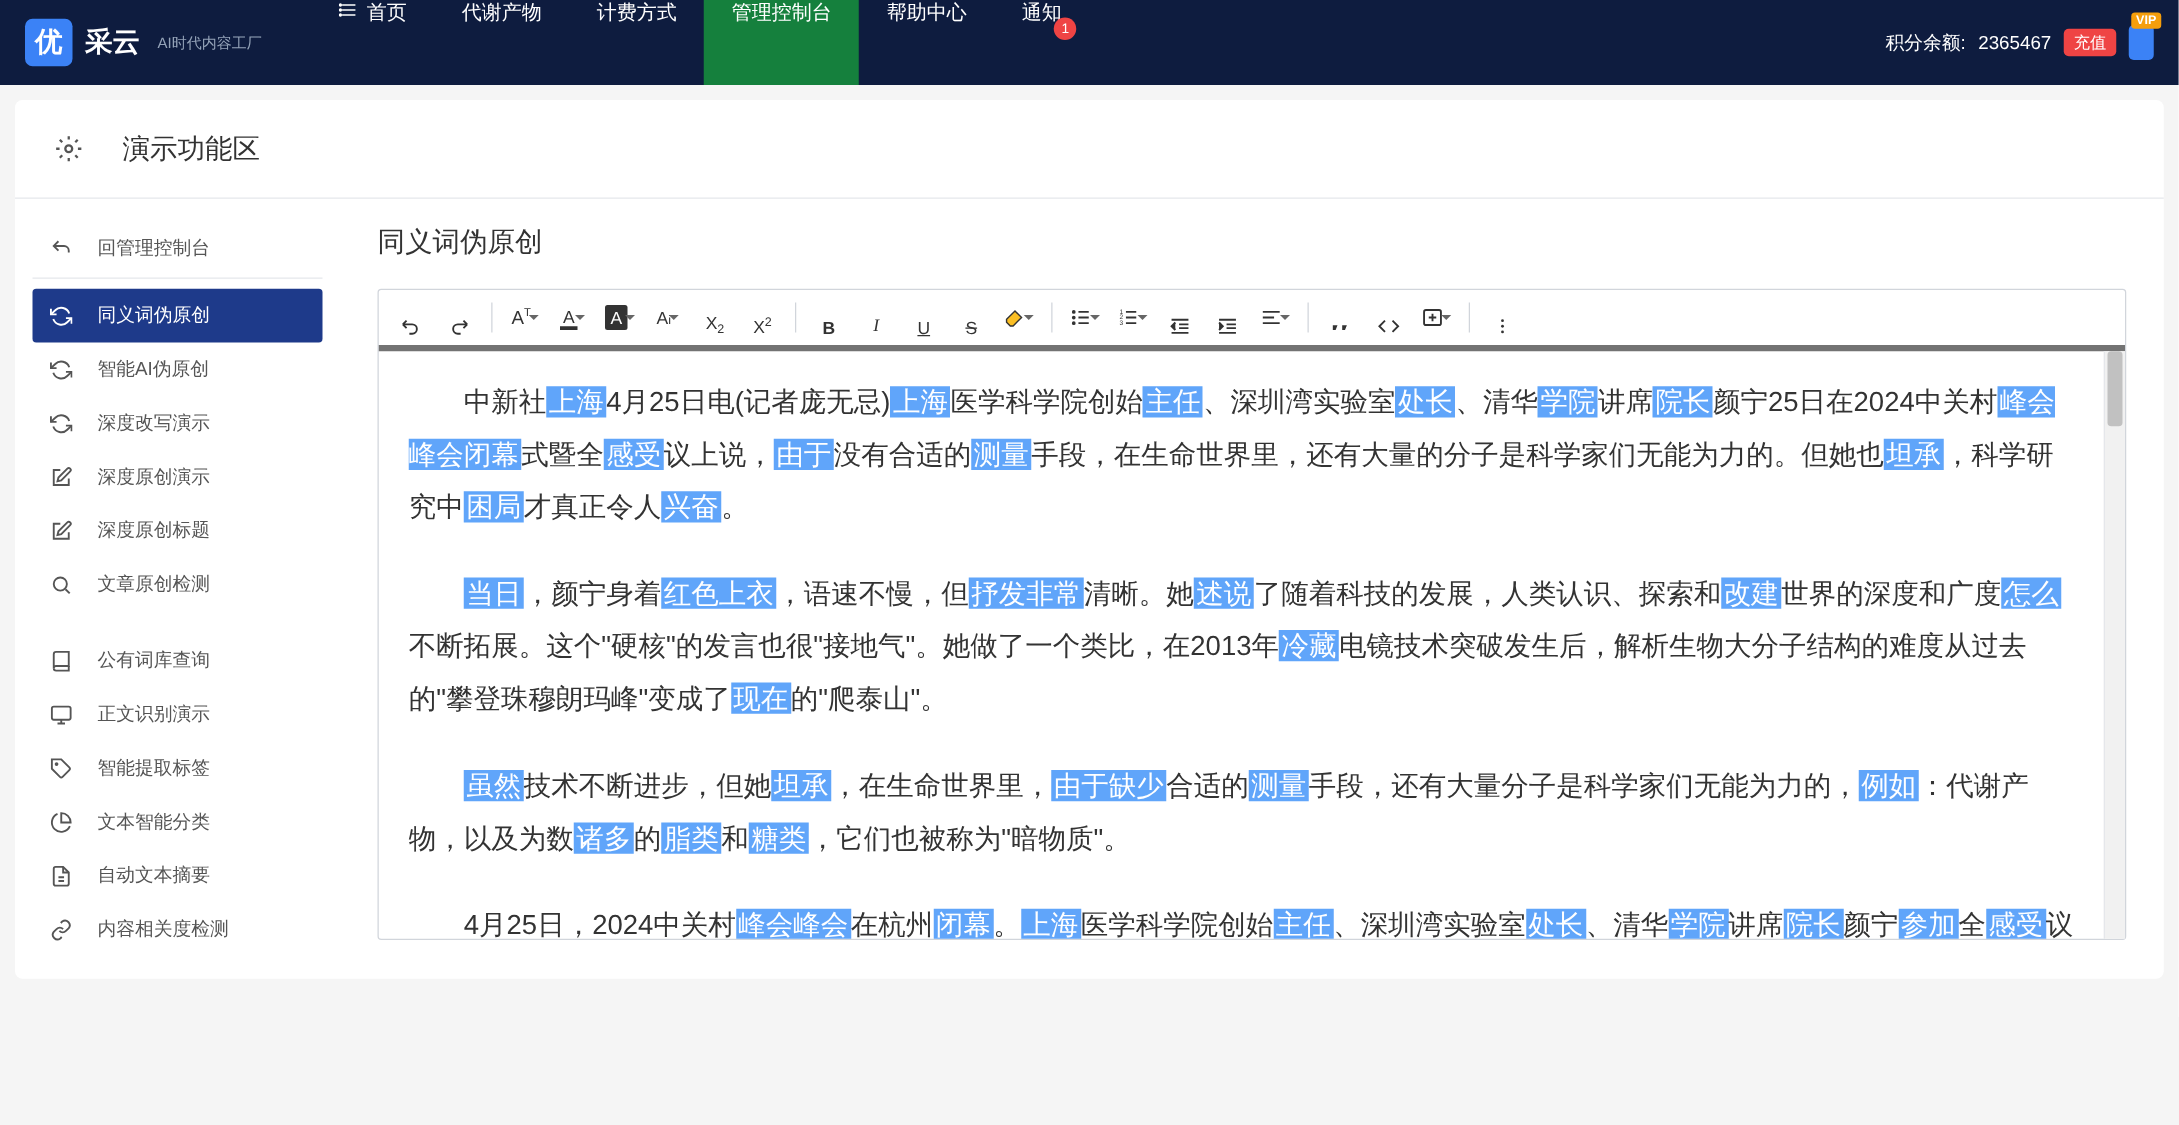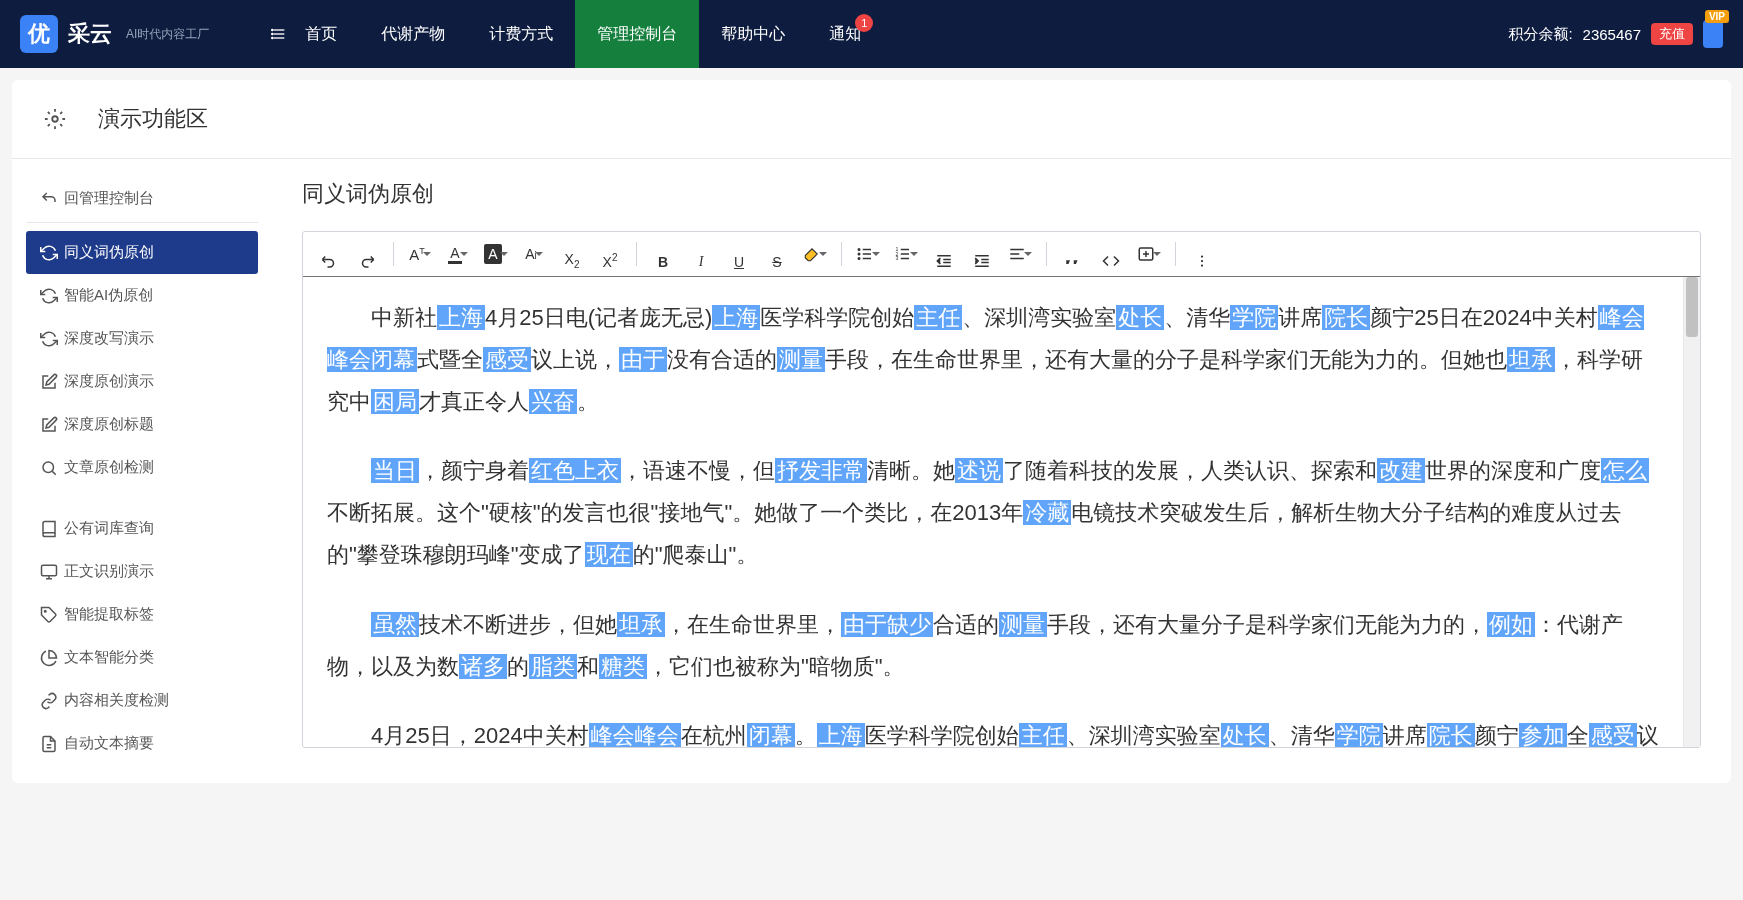--- a/index.html
+++ b/index.html
@@ -3,43 +3,43 @@
 <meta charset="utf-8">
 <style>
 *{margin:0;padding:0;box-sizing:border-box}
 body{font-family:"Microsoft YaHei",Arial,sans-serif;font-size:14px;color:#333;background:#fff}
 .topbar{background:#0e1c3f;height:68px;display:flex;align-items:center;padding:0 20px;color:#fff}
 .logo-area{display:flex;align-items:center;gap:10px}
 .logo-box{width:38px;height:38px;background:#3b82f6;border-radius:6px;display:flex;align-items:center;justify-content:center;font-size:22px;font-weight:bold;color:#fff}
 .logo-text{font-size:22px;font-weight:bold}
 .logo-sub{font-size:12px;color:#94a3b8;margin-left:4px}
 .nav{display:flex;margin-left:40px;height:68px}
-.nav-item{padding:0 22px;display:flex;align-items:center;font-size:16px;color:#fff;cursor:pointer;position:relative;gap:18px}
+.nav-item{padding:0 22px;display:flex;align-items:flex-start;font-size:16px;color:#fff;cursor:pointer;position:relative;gap:6px}
 .nav-item.active{background:#15803d}
 .badge{position:absolute;top:14px;right:10px;width:18px;height:18px;background:#ef4444;border-radius:50%;color:#fff;font-size:11px;display:flex;align-items:center;justify-content:center}
 .top-right{margin-left:auto;display:flex;align-items:center;gap:10px;font-size:15px}
 .recharge-btn{background:#ef4444;color:#fff;padding:2px 8px;border-radius:4px;font-size:13px;cursor:pointer}
 .avatar{width:20px;height:28px;background:#3b82f6;border-radius:4px;position:relative}
 .vip-tag{position:absolute;top:-10px;right:-6px;background:#f59e0b;color:#fff;font-size:10px;padding:1px 4px;border-radius:3px;font-weight:bold}
 .page-wrap{padding:12px;background:#f5f5f5;min-height:calc(100vh - 68px)}
 .page-card{background:#fff;border-radius:6px}
 .page-header{display:flex;align-items:center;padding:24px 32px;border-bottom:1px solid #e5e7eb;gap:32px}
 .gear{width:22px;height:22px}
 .page-title{font-size:22px;font-weight:500}
 .page-body{display:flex}
 .sidebar{width:260px;padding:18px 14px}
-.side-item{display:flex;align-items:center;gap:6px;padding:12px 14px;color:#555;cursor:pointer;font-size:15px}
+.side-item{display:flex;align-items:center;gap:20px;padding:12px 14px;color:#555;cursor:pointer;font-size:15px}
 .side-item.active{background:#1e3a8a;color:#fff;border-radius:3px}
 .side-item.return{border-bottom:1px solid #e5e7eb;margin-bottom:8px;padding-bottom:14px}
 .side-item svg{width:18px;height:18px;flex-shrink:0}
 .side-gap{height:18px}
 .main{flex:1;padding:10px 30px 0 30px}
 .main-title{font-size:22px;margin:10px 0 22px 0}
 .editor{border:1px solid #d1d5db;border-radius:3px}
-.toolbar{display:flex;align-items:center;padding:6px 8px;border-bottom:1px solid #737373;gap:2px;flex-wrap:wrap}
+.toolbar{display:flex;align-items:center;padding:6px 8px;border-bottom:5px solid #737373;gap:2px;flex-wrap:wrap}
 .tb-btn{width:36px;height:32px;display:flex;align-items:flex-end;justify-content:center;cursor:pointer;border-radius:3px;color:#333}
 .tb-btn svg{width:18px;height:18px}
 .tb-sep{width:1px;height:24px;background:#d1d5db;margin:0 6px}
 .tb-dd{display:flex;align-items:center}
 .tb-dd::after{content:"";border:4px solid transparent;border-top-color:#666;margin-left:-2px;margin-top:4px}
 .hl-bg{background:#333;color:#fff;padding:2px 4px;border-radius:2px}
 .editor-body{display:flex}
 .content{flex:1;padding:20px 24px;font-size:22px;line-height:1.9;color:#333;height:470px;overflow:hidden}
 .content p{margin-bottom:28px;text-indent:2em}
 .hl{background:#60a5fa;color:#fff;padding:0 2px}
@@ -170,31 +170,31 @@
           </div>
       <div class="side-item">
             <svg viewBox="0 0 24 24" fill="none" stroke="currentColor" stroke-width="2">
               <path d="M21.2 15.9A10 10 0 118 2.8"></path>
               <path d="M22 12A10 10 0 0012 2v10h10z"></path>
             </svg>
             <span>文本智能分类</span>
           </div>
       <div class="side-item">
             <svg viewBox="0 0 24 24" fill="none" stroke="currentColor" stroke-width="2">
+              <path d="M14 2H6a2 2 0 00-2 2v16a2 2 0 002 2h12a2 2 0 002-2V8z"></path>
+              <path d="M14 2v6h6M9 13h6M9 17h6"></path>
+            </svg>
+            <span>自动文本摘要</span>
+          </div>
+      <div class="side-item">
+            <svg viewBox="0 0 24 24" fill="none" stroke="currentColor" stroke-width="2">
               <path d="M10 13a5 5 0 007 0l3-3a5 5 0 00-7-7l-1.5 1.5"></path>
               <path d="M14 11a5 5 0 00-7 0l-3 3a5 5 0 007 7l1.5-1.5"></path>
             </svg>
             <span>内容相关度检测</span>
-          </div>
-      <div class="side-item">
-            <svg viewBox="0 0 24 24" fill="none" stroke="currentColor" stroke-width="2">
-              <path d="M14 2H6a2 2 0 00-2 2v16a2 2 0 002 2h12a2 2 0 002-2V8z"></path>
-              <path d="M14 2v6h6M9 13h6M9 17h6"></path>
-            </svg>
-            <span>自动文本摘要</span>
           </div>
     </div>
 
     <div class="main">
       <div class="main-title">同义词伪原创</div>
       <div class="editor">
         <div class="toolbar">
           <div class="tb-btn">
                 <svg viewBox="0 0 24 24" fill="none" stroke="currentColor" stroke-width="2">
                   <path d="M3 10h10a5 5 0 010 10h-3M3 10l4-4M3 10l4 4"></path>

